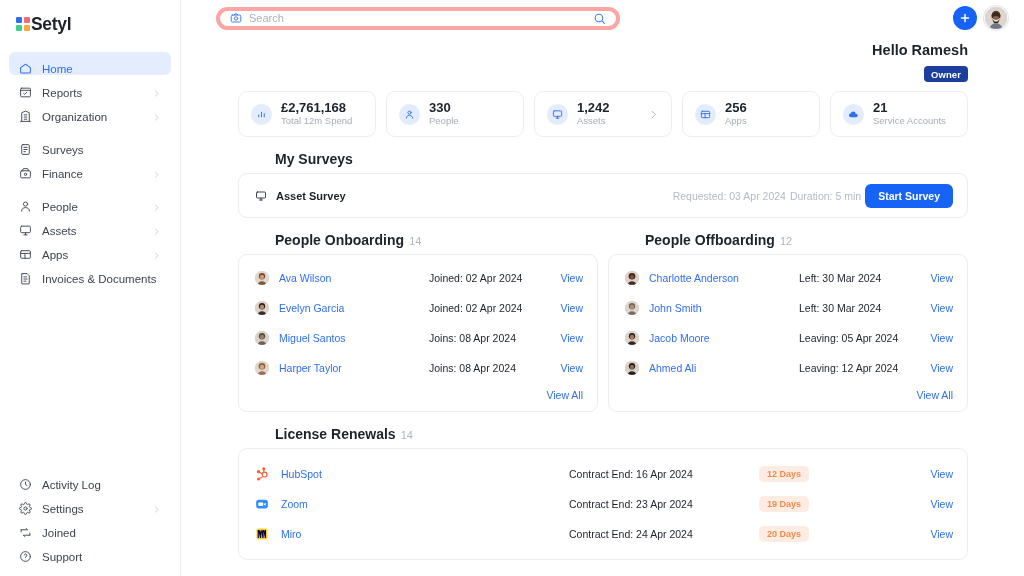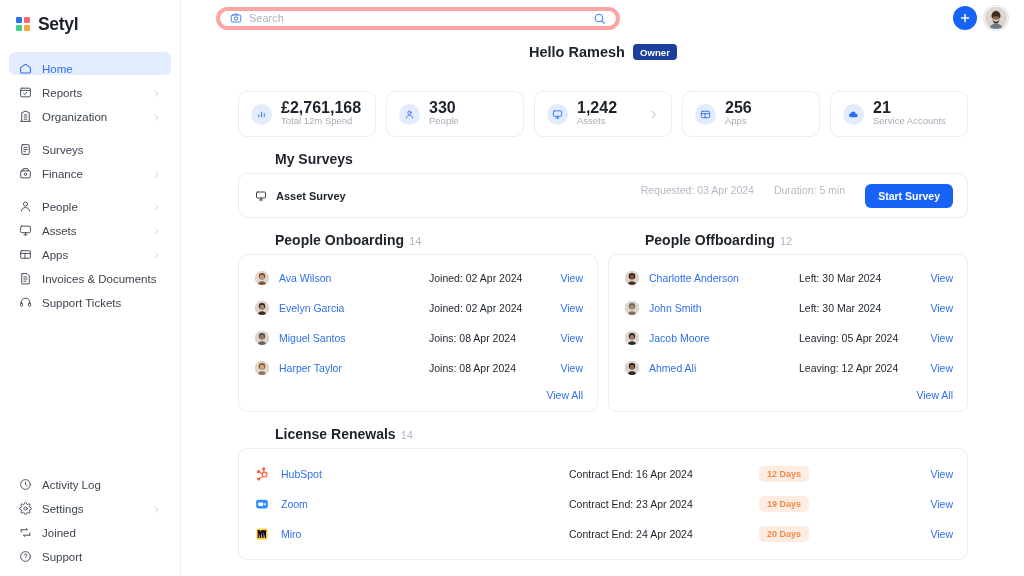--- a/index.html
+++ b/index.html
@@ -15,21 +15,21 @@
   
   .sidebar {
     width: 181px; height: 576px;
     background: #ffffff;
     border-right: 1px solid #eceef1;
     display: flex; flex-direction: column;
     flex: 0 0 181px;
     position: relative;
   }
   .brand {
-    display: flex; align-items: center; gap: 7px;
+    display: flex; align-items: center; gap: 0;
     padding: 12px 0 0 16px; height: 36px;
   }
   .brand-mark {
     width: 15px; height: 15px;
     display: grid;
     grid-template-columns: 6px 6px;
     grid-template-rows: 6px 6px;
     gap: 2px;
   }
   .brand-mark i { display:block; width:6px; height:6px; border-radius:1.2px; }
@@ -111,22 +111,22 @@
     background: #d8d2cc;
   }
   .avatar-top svg { width: 100%; height: 100%; display:block; }
 
   .content {
     flex: 1 1 auto; padding: 0 56px 0 57px;
     overflow: hidden;
   }
 
   .greeting {
-    display: flex; align-items: flex-start; justify-content: center;
-    gap: 8px; height: 36px; margin-top: 8px;
+    display: flex; align-items: flex-end; justify-content: center;
+    gap: 8px; height: 36px; margin-top: 8px; flex-direction: column;
   }
   .greeting-text { font-size: 14.5px; font-weight: 700; color: #1d232b; }
   .owner-badge {
     background: #1c3f9e; color: #fff;
     font-size: 9.5px; font-weight: 600;
     padding: 2.5px 7px; border-radius: 4px;
     letter-spacing: .1px;
   }
 
   
@@ -137,21 +137,21 @@
     display: flex; align-items: center;
     padding: 0 12px; cursor: pointer; background: #fff;
   }
   .stat-ico {
     width: 21px; height: 21px; border-radius: 50%;
     background: #e3ecfd; display:flex; align-items:center; justify-content:center;
     flex: 0 0 21px; margin-right: 9px;
   }
   .stat-ico svg { width: 11px; height: 11px; }
   .stat-txt { display:flex; flex-direction: column; justify-content:center; flex:1 1 auto; min-width:0; }
-  .stat-val { font-size: 16px; font-weight: 700; color: #1d232b; line-height: 14px; white-space: nowrap; }
+  .stat-val { font-size: 13px; font-weight: 700; color: #1d232b; line-height: 14px; white-space: nowrap; }
   .stat-lbl { font-size: 9.5px; color: #a6adb8; line-height: 12px; white-space: nowrap; }
   .stat-chev { width: 11px; height: 11px; flex:0 0 11px; opacity:.55; }
   .stat-chev svg { width:11px; height:11px; display:block; }
 
   
   .sec-head {
     display: flex; align-items: baseline; gap: 5px;
     margin: 14px 0 6px 0;
   }
   .sec-title { font-size: 14px; font-weight: 700; color: #1d232b; padding-left: 37px; }
@@ -163,21 +163,21 @@
   }
 
   
   .survey-row {
     display: flex; align-items: center; height: 43px;
     padding: 0 14px 0 16px;
   }
   .survey-ico { width: 12px; height: 12px; margin-right: 9px; flex:0 0 12px; }
   .survey-ico svg { width:12px; height:12px; display:block; }
   .survey-name { font-size: 11px; font-weight: 700; color: #1d232b; }
-  .survey-meta { margin-left: auto; display:flex; gap: 20px; }
+  .survey-meta { margin-left: auto; display:flex; align-items:center; gap: 4px; }
   .survey-muted { font-size: 10.5px; color: #b4bac4; white-space:nowrap; }
   .start-btn {
     background: #1763f5; color: #fff; border: 0;
     font-size: 10.5px; font-weight: 600;
     padding: 6px 13px; border-radius: 6px; cursor: pointer;
     font-family: "Liberation Sans", sans-serif; white-space: nowrap;
   }
 
   
   .cols { display: flex; gap: 10px; }
@@ -354,30 +354,20 @@
           </span>
         </div>
         <div class="nav-item">
           <span class="nav-ico">
             <svg viewBox="0 0 24 24" fill="none" stroke="#3c4450" stroke-width="1.7" stroke-linecap="round" stroke-linejoin="round">
                 <path d="M6 3h9l4 4v14a1 1 0 0 1-1 1H6a1 1 0 0 1-1-1V4a1 1 0 0 1 1-1z"></path>
                 <path d="M9 9h5M9 13h6M9 17h4"></path>
               </svg>
           </span>
           <span class="nav-label">Invoices &amp; Documents</span>
-        </div>
-        <div class="nav-item">
-          <span class="nav-ico">
-            <svg viewBox="0 0 24 24" fill="none" stroke="#3c4450" stroke-width="1.7" stroke-linecap="round" stroke-linejoin="round">
-                <path d="M4 14v-2a8 8 0 0 1 16 0v2"></path>
-                <rect x="2.5" y="13" width="4" height="6" rx="1.8"></rect>
-                <rect x="17.5" y="13" width="4" height="6" rx="1.8"></rect>
-              </svg>
-          </span>
-          <span class="nav-label">Support Tickets</span>
         </div>
       </div>
     </nav>
 
     <div class="nav-bottom">
       <div class="nav-item">
         <span class="nav-ico">
           <svg viewBox="0 0 24 24" fill="none" stroke="#3c4450" stroke-width="1.7" stroke-linecap="round" stroke-linejoin="round">
               <circle cx="12" cy="12" r="9"></circle>
               <path d="M12 7.5V12l3 2"></path>

